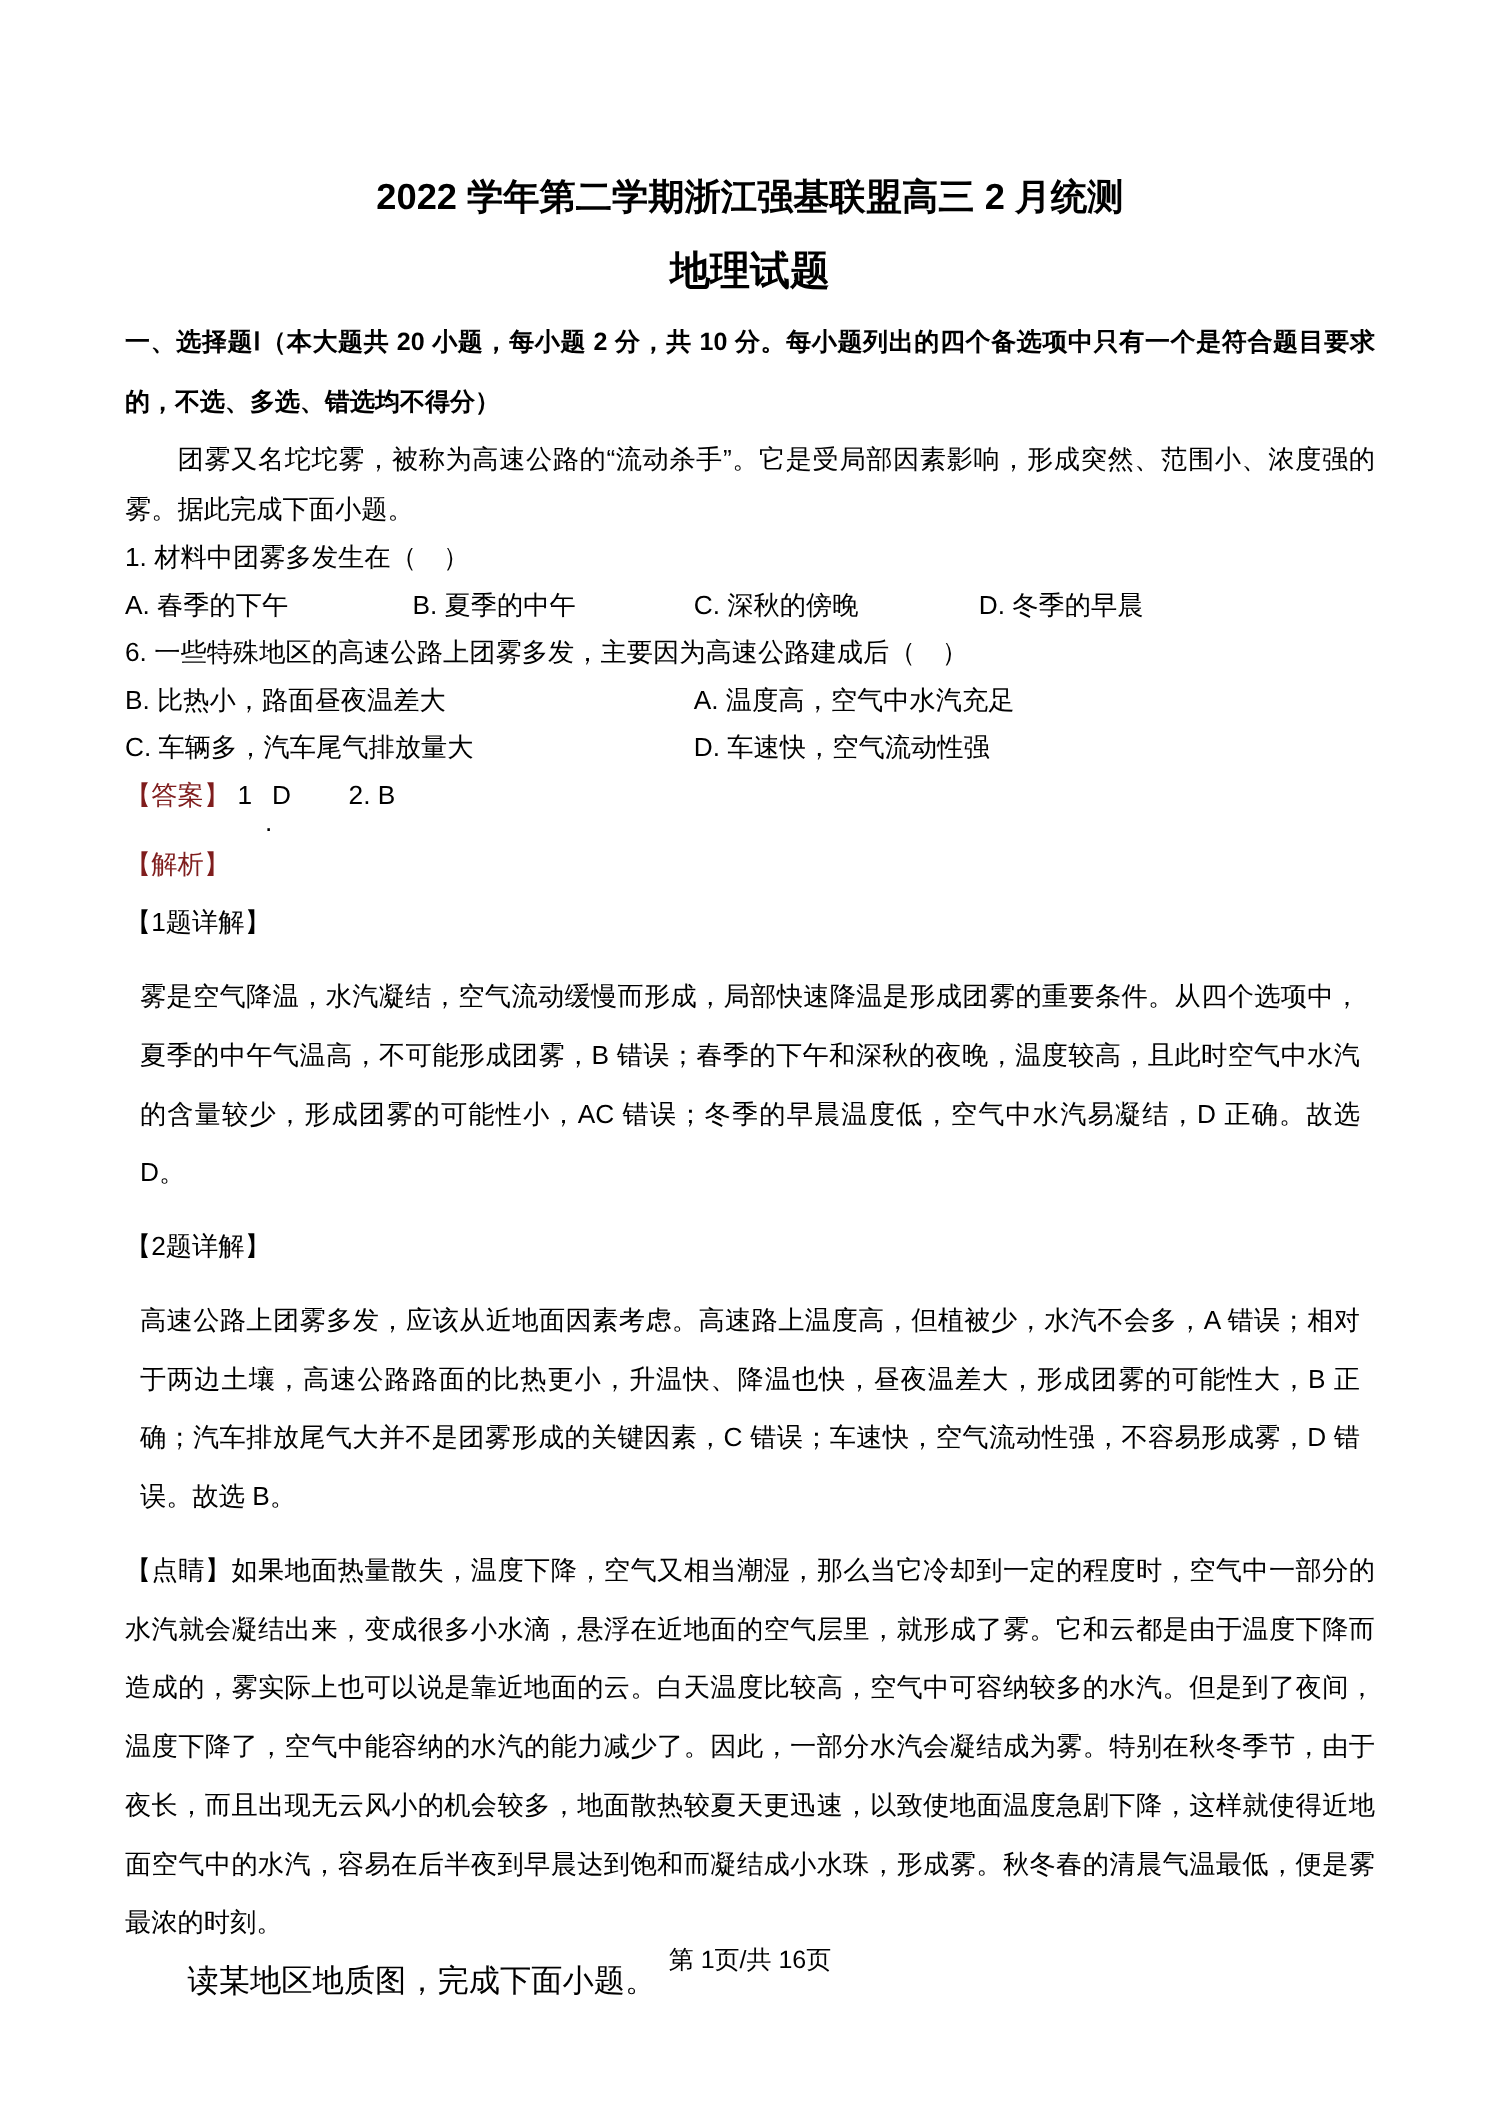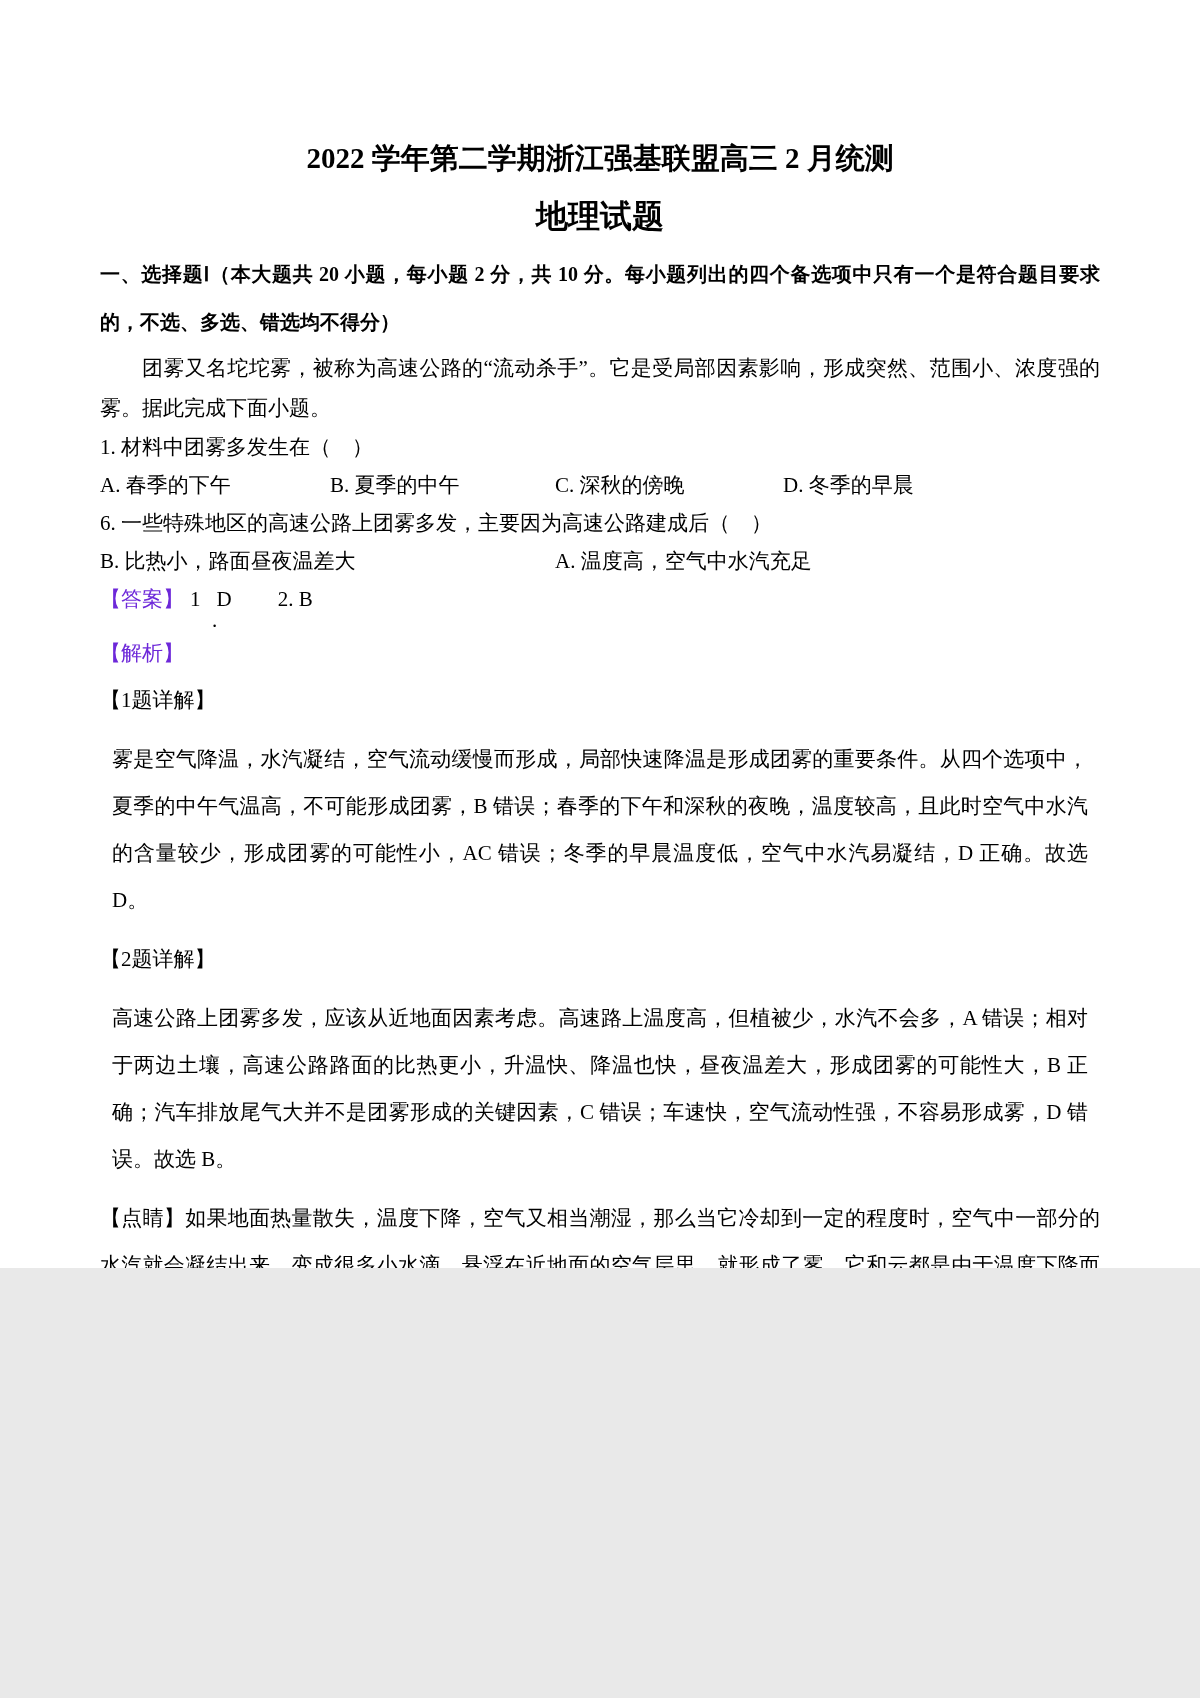--- a/index.html
+++ b/index.html
@@ -1,22 +1,22 @@
 <!DOCTYPE html>
 <html><head>
 <meta charset="utf-8">
 <style>
   html,body{margin:0;padding:0;background:#e9e9e9;}
   .page{
     position:relative;
-    width:1200px;height:1268px;
+    width:1200px;height:1698px;
     margin:0 auto;
     background:#ffffff;
     color:#000;
-    font-family:Liberation Serif, serif;
+    font-family:Liberation Sans, sans-serif;
     overflow:hidden;
   }
   .content{
     position:absolute;left:100px;top:0;width:1000px;
     padding-top:138px;
   }
   .doc-title{
     font-size:29px;font-weight:bold;text-align:center;
     line-height:40px;margin:0;
   }
@@ -38,21 +38,21 @@
     font-size:21px;line-height:38px;
   }
   .q2-options{
     display:grid;grid-template-columns:455px 1fr;
     font-size:21px;line-height:38px;
   }
   .answer-line{
     position:relative;font-size:21px;line-height:38px;
     padding-bottom:12px;
   }
-  .blue{color:#6d28d9;}
+  .blue{color:#7f1d1d;}
   .ans-num{margin-left:6px;}
   .ans-letter{margin-left:16px;}
   .ans-part2{margin-left:46px;}
   .stray-dot{
     position:absolute;left:112px;top:30px;
     font-size:21px;line-height:21px;
   }
   .analysis-block{font-size:21px;line-height:47px;}
   .analysis-label{margin:0;}
   .detail-heading{margin:0;}
@@ -85,20 +85,24 @@
       <span>B. 夏季的中午</span>
       <span>C. 深秋的傍晚</span>
       <span>D. 冬季的早晨</span>
     </div>
 
     <p class="qline">6. 一些特殊地区的高速公路上团雾多发，主要因为高速公路建成后（　）</p>
     <div class="q2-options">
       <span>B. 比热小，路面昼夜温差大</span>
       <span>A. 温度高，空气中水汽充足</span>
     </div>
+    <div class="q2-options">
+      <span>C. 车辆多，汽车尾气排放量大</span>
+      <span>D. 车速快，空气流动性强</span>
+    </div>
 
     <div class="answer-line">
       <span class="blue">【答案】</span><span class="ans-num">1</span><span class="ans-letter">D</span><span class="ans-part2">2. B</span>
       <span class="stray-dot">.</span>
     </div>
 
     <div class="analysis-block">
       <p class="analysis-label blue">【解析】</p>
       <p class="detail-heading">【1题详解】</p>
       <p class="detail-para">雾是空气降温，水汽凝结，空气流动缓慢而形成，局部快速降温是形成团雾的重要条件。从四个选项中，夏季的中午气温高，不可能形成团雾，B 错误；春季的下午和深秋的夜晚，温度较高，且此时空气中水汽的含量较少，形成团雾的可能性小，AC 错误；冬季的早晨温度低，空气中水汽易凝结，D 正确。故选 D。</p>

